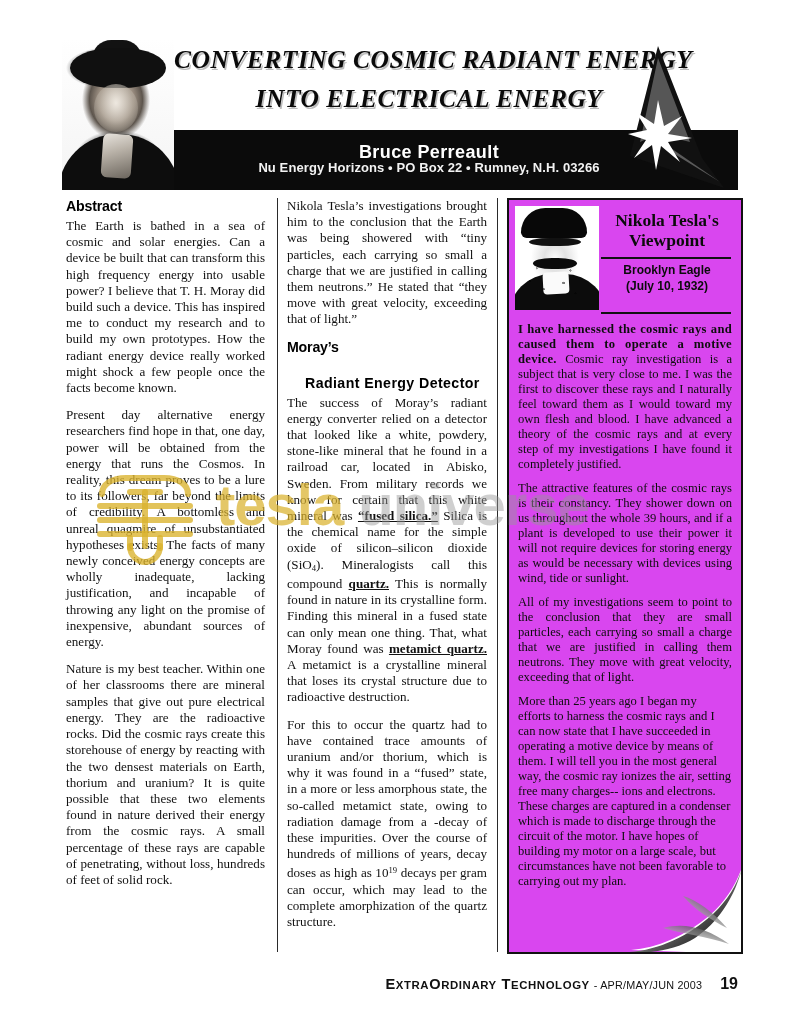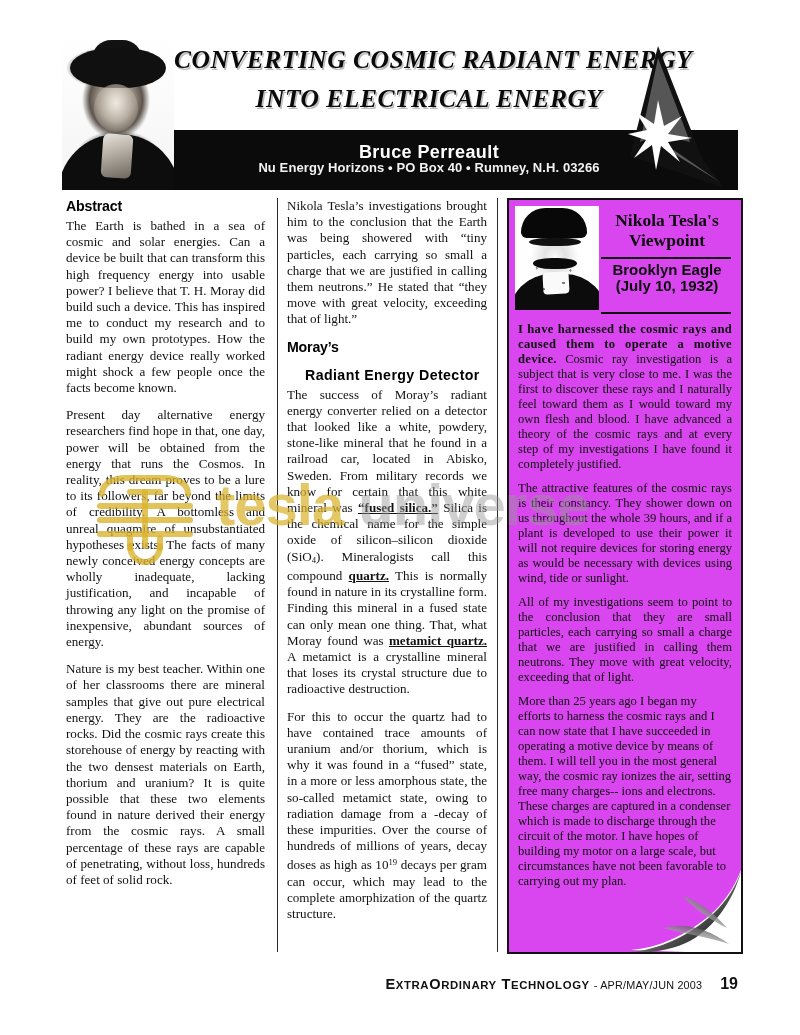--- a/index.html
+++ b/index.html
@@ -171,21 +171,21 @@
   .col h2 {
     font-family: "Liberation Sans", sans-serif;
     font-weight: bold;
     font-size: 14.2px;
     line-height: 16px;
     margin: 0 0 4px 0;
     color: #000;
     letter-spacing: -0.2px;
   }
   .col h2.sub {
-    margin: 9px 0 12px 0;
+    margin: 9px 0 20px 0;
   }
   .col h2.sub2 {
     margin: 0 0 4px 0;
     padding-left: 18px;
     letter-spacing: 0.4px;
   }
   .col b { font-weight: bold; text-decoration: underline; }
 
   .vrule {
     position: absolute;
@@ -277,21 +277,21 @@
     background: #111;
   }
   .sb-rule.r1 { top: 57px; }
   .sb-rule.r2 { top: 112px; }
   .sb-source {
     position: absolute;
     left: 92px; top: 62px;
     width: 132px;
     font-family: "Liberation Sans", sans-serif;
     font-weight: bold;
-    font-size: 15px;
+    font-size: 12px;
     line-height: 16px;
     color: #0b0b0b;
     text-align: center;
   }
   .sb-body {
     padding: 6px 9px 0 9px;
     font-family: "Liberation Serif", serif;
     font-size: 12.6px;
     line-height: 15px;
     color: #0d0d0d;
@@ -390,21 +390,21 @@
       <div class="shoulders"></div>
       <div class="collar"></div>
     </div>
 
     <div class="mast-titleblock">
       <div class="mast-title l1">CONVERTING COSMIC RADIANT ENERGY</div>
       <div class="mast-title l2">INTO ELECTRICAL ENERGY</div>
     </div>
 
     <div class="mast-author">Bruce Perreault</div>
-    <div class="mast-affil">Nu Energy Horizons • PO Box 40 • Rumney, N.H. 03266</div>
+    <div class="mast-affil">Nu Energy Horizons • PO Box 22 • Rumney, N.H. 03266</div>
 
     <div class="mast-star">
       <svg width="110" height="152" viewBox="0 0 110 152">
         <rect x="0" y="92" width="110" height="60" fill="#0b0b0b"></rect>
         <polygon points="30,8 74,120 96,150 2,118" fill="#111111"></polygon>
         <polygon points="30,20 62,104 30,96 12,104" fill="#6e6e6e" opacity="0.75"></polygon>
         <polygon points="34,104 92,144 40,112" fill="#7a7a7a" opacity="0.7"></polygon>
         <g fill="#ffffff">
           <polygon points="30,62 36,88 54,78 40,96 64,100 40,104 52,124 33,108 28,132 24,107 6,120 18,102 0,96 19,92 8,74 26,86"></polygon>
         </g>

